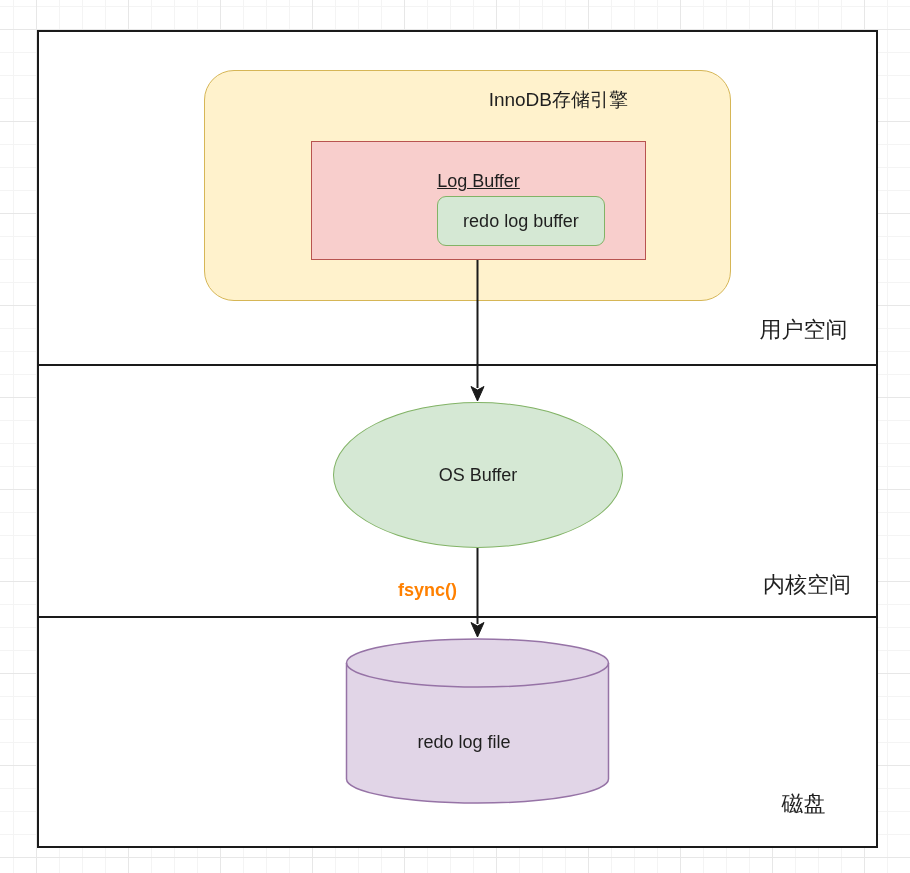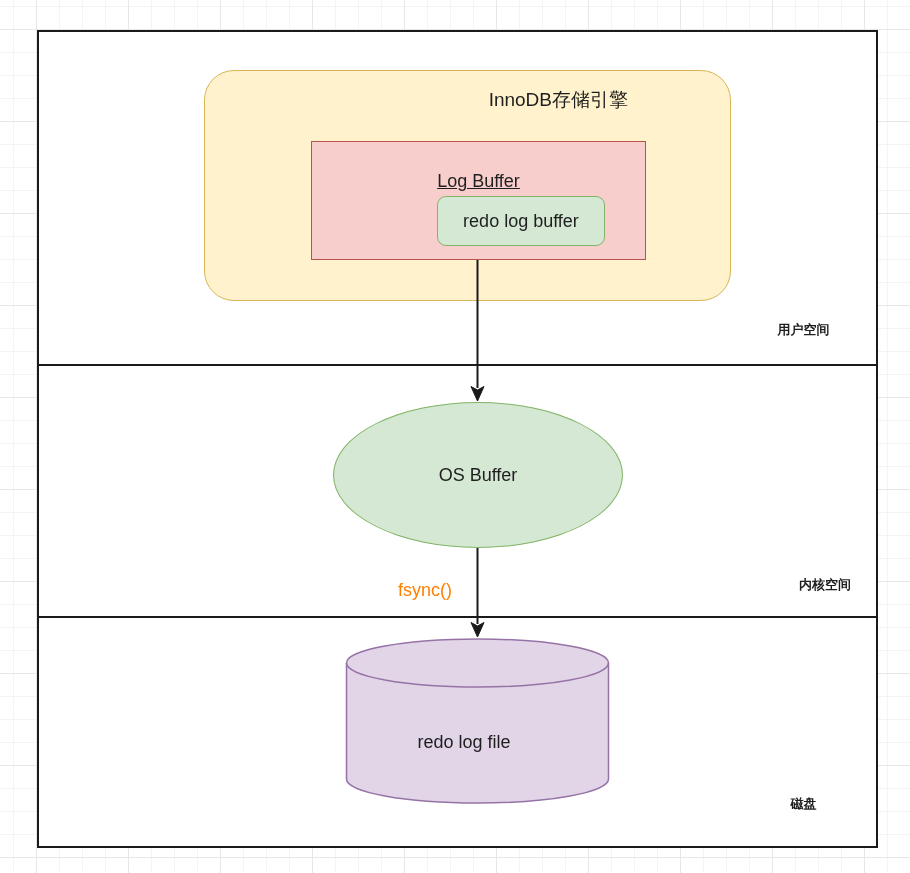--- a/index.html
+++ b/index.html
@@ -33,24 +33,23 @@
   }
   .section-user   { top: 30px;  height: 336px; }
   .section-kernel { top: 364px; height: 254px; }
   .section-disk   { top: 616px; height: 232px; }
 
   .section-label {
     position: absolute;
     left: 756px;
     width: 95px;
     text-align: center;
-    font-size: 13px;
+    font-size: 22px;
     line-height: 23px;
     white-space: nowrap;
-    font-weight: bold;
   }
   .label-user   { top: 318px; }
   .label-kernel { top: 573px; text-align: right; }
   .label-disk   { top: 792px; }
 
   .innodb-box {
     position: absolute;
     left: 204px; top: 70px;
     width: 527px; height: 231px;
     box-sizing: border-box;
@@ -110,21 +109,21 @@
     align-items: center;
     justify-content: center;
     font-size: 18px;
     white-space: nowrap;
     text-align: right;
   }
   .fsync-label {
     position: absolute;
     left: 398px; top: 580px;
     font-size: 18px;
-    font-weight: normal;
+    font-weight: bold;
     line-height: 20px;
     color: var(--c-fsync, #ff8000);
     white-space: nowrap;
   }
   .cylinder-svg {
     position: absolute;
     left: 345px; top: 637px;
     width: 265px; height: 168px;
   }
   .cylinder-svg .cyl-body {

